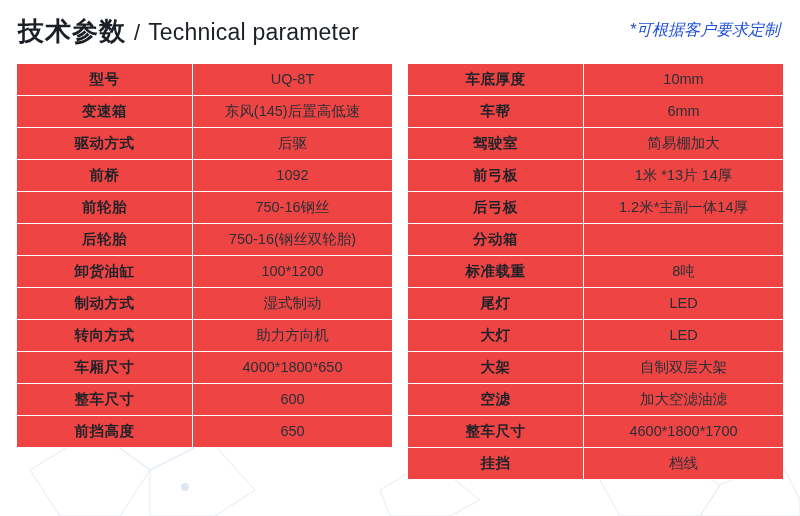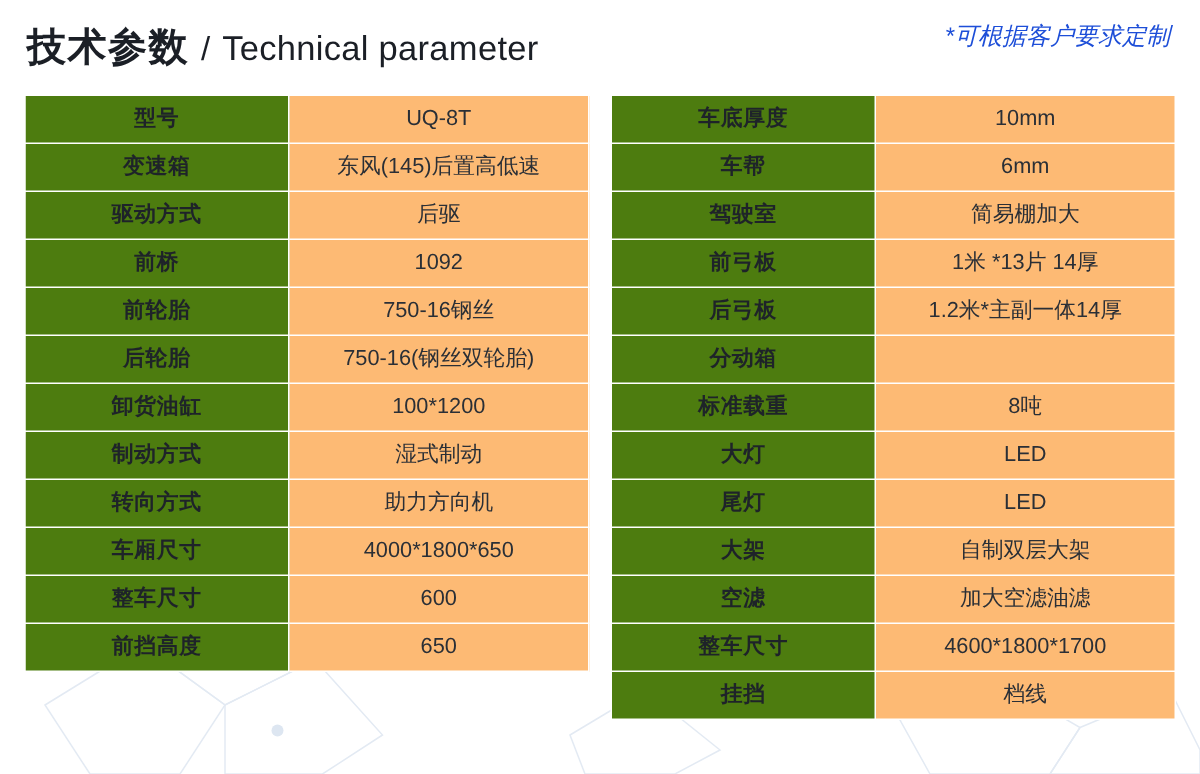--- a/index.html
+++ b/index.html
@@ -23,21 +23,21 @@
   }
   .page {
     position: relative;
     z-index: 1;
     padding: 14px 16px 0 16px;
     box-sizing: border-box;
     height: 516px;
   }
   .header {
     display: flex;
-    align-items: flex-start;
+    align-items: center;
     justify-content: space-between;
     padding: 0 4px 0 2px;
     margin-bottom: 14px;
   }
   .title-wrap {
     display: flex;
     align-items: baseline;
     gap: 8px;
   }
   .title-cn {
@@ -81,28 +81,28 @@
     border: 1px solid #ffffff;
     text-align: center;
     vertical-align: middle;
     font-size: 14.5px;
     line-height: 1.2;
     padding: 2px 4px;
     box-sizing: border-box;
   }
   .cell-label {
     width: 176px;
-    background: #4d7c0f;
+    background: #ef4444;
     font-weight: bold;
     color: #1e2329;
     letter-spacing: 0.5px;
   }
   .cell-value {
     width: 200px;
-    background: #fdba74;
+    background: #ef4444;
     color: #2a2f36;
     font-size: 13.5px;
   }
   .cell-value.empty {
     color: transparent;
   }
   .t-small {
     font-size: 12.5px;
   }
 </style>
@@ -216,28 +216,28 @@
         </tr>
         <tr>
           <td class="cell-label">分动箱</td>
           <td class="cell-value empty"></td>
         </tr>
         <tr>
           <td class="cell-label">标准载重</td>
           <td class="cell-value">8吨</td>
         </tr>
         <tr>
+          <td class="cell-label">尾灯</td>
+          <td class="cell-value">LED</td>
+        </tr>
+        <tr>
           <td class="cell-label">大灯</td>
           <td class="cell-value">LED</td>
         </tr>
         <tr>
-          <td class="cell-label">尾灯</td>
-          <td class="cell-value">LED</td>
-        </tr>
-        <tr>
           <td class="cell-label">大架</td>
           <td class="cell-value">自制双层大架</td>
         </tr>
         <tr>
           <td class="cell-label">空滤</td>
           <td class="cell-value">加大空滤油滤</td>
         </tr>
         <tr>
           <td class="cell-label">整车尺寸</td>
           <td class="cell-value">4600*1800*1700</td>

